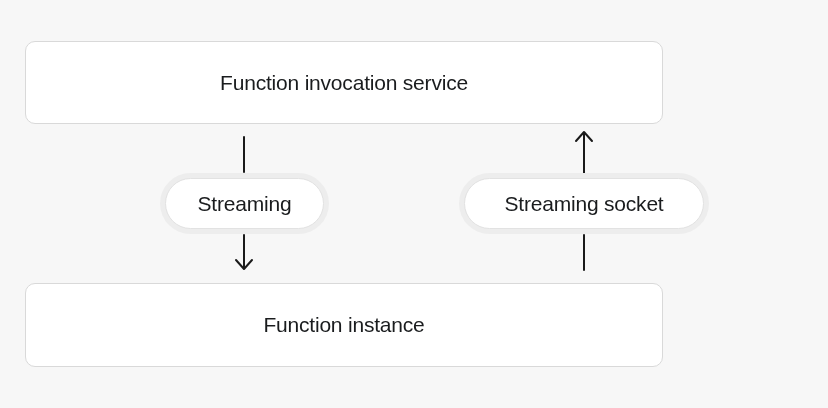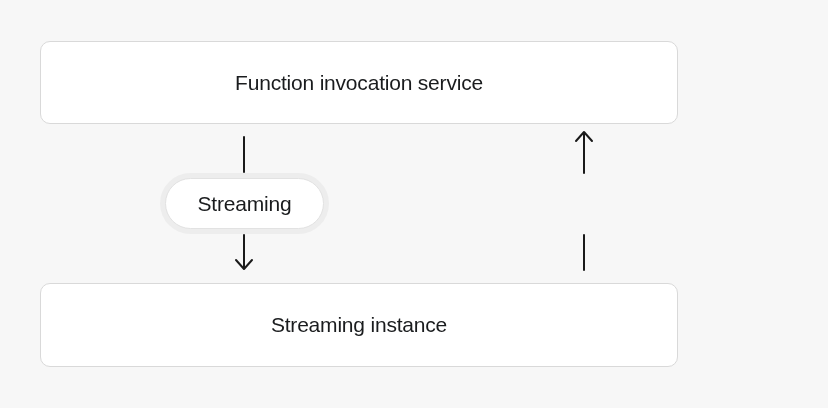--- a/index.html
+++ b/index.html
@@ -13,21 +13,21 @@
     overflow: hidden;
   }
   .canvas {
     position: relative;
     width: 828px;
     height: 408px;
     background: #f7f7f7;
   }
   .node-box {
     position: absolute;
-    left: 40px;
+    left: 25px;
     width: 638px;
     background: #ffffff;
     border: 1px solid #d9d9d9;
     border-radius: 10px;
     display: flex;
     align-items: center;
     justify-content: center;
     box-sizing: border-box;
   }
   .node-box.top    { top: 41px;  height: 83px; }
@@ -71,21 +71,21 @@
 </head>
 <body>
 
 <div class="canvas">
 
   <div class="node-box top">
     <span class="node-label">Function invocation service</span>
   </div>
 
   <div class="node-box bottom">
-    <span class="node-label">Streaming instance</span>
+    <span class="node-label">Function instance</span>
   </div>
 
   <svg class="arrows" width="828" height="408" viewBox="0 0 828 408">
 
     <g stroke="#1a1a1a" stroke-width="2" fill="none" stroke-linecap="round" stroke-linejoin="round">
       <line x1="244" y1="137" x2="244" y2="172"></line>
       <line x1="244" y1="235" x2="244" y2="268"></line>
       <polyline points="236,260 244,269 252,260"></polyline>
     </g>
 
@@ -93,14 +93,17 @@
       <line x1="584" y1="270" x2="584" y2="235"></line>
       <line x1="584" y1="173" x2="584" y2="134"></line>
       <polyline points="576,141 584,132 592,141"></polyline>
     </g>
   </svg>
 
   <div class="edge-pill invocation">
     <span class="pill-label">Streaming</span>
   </div>
 
+  <div class="edge-pill streaming">
+    <span class="pill-label">Streaming socket</span>
+  </div>
 
 </div>
 
 </body></html>

